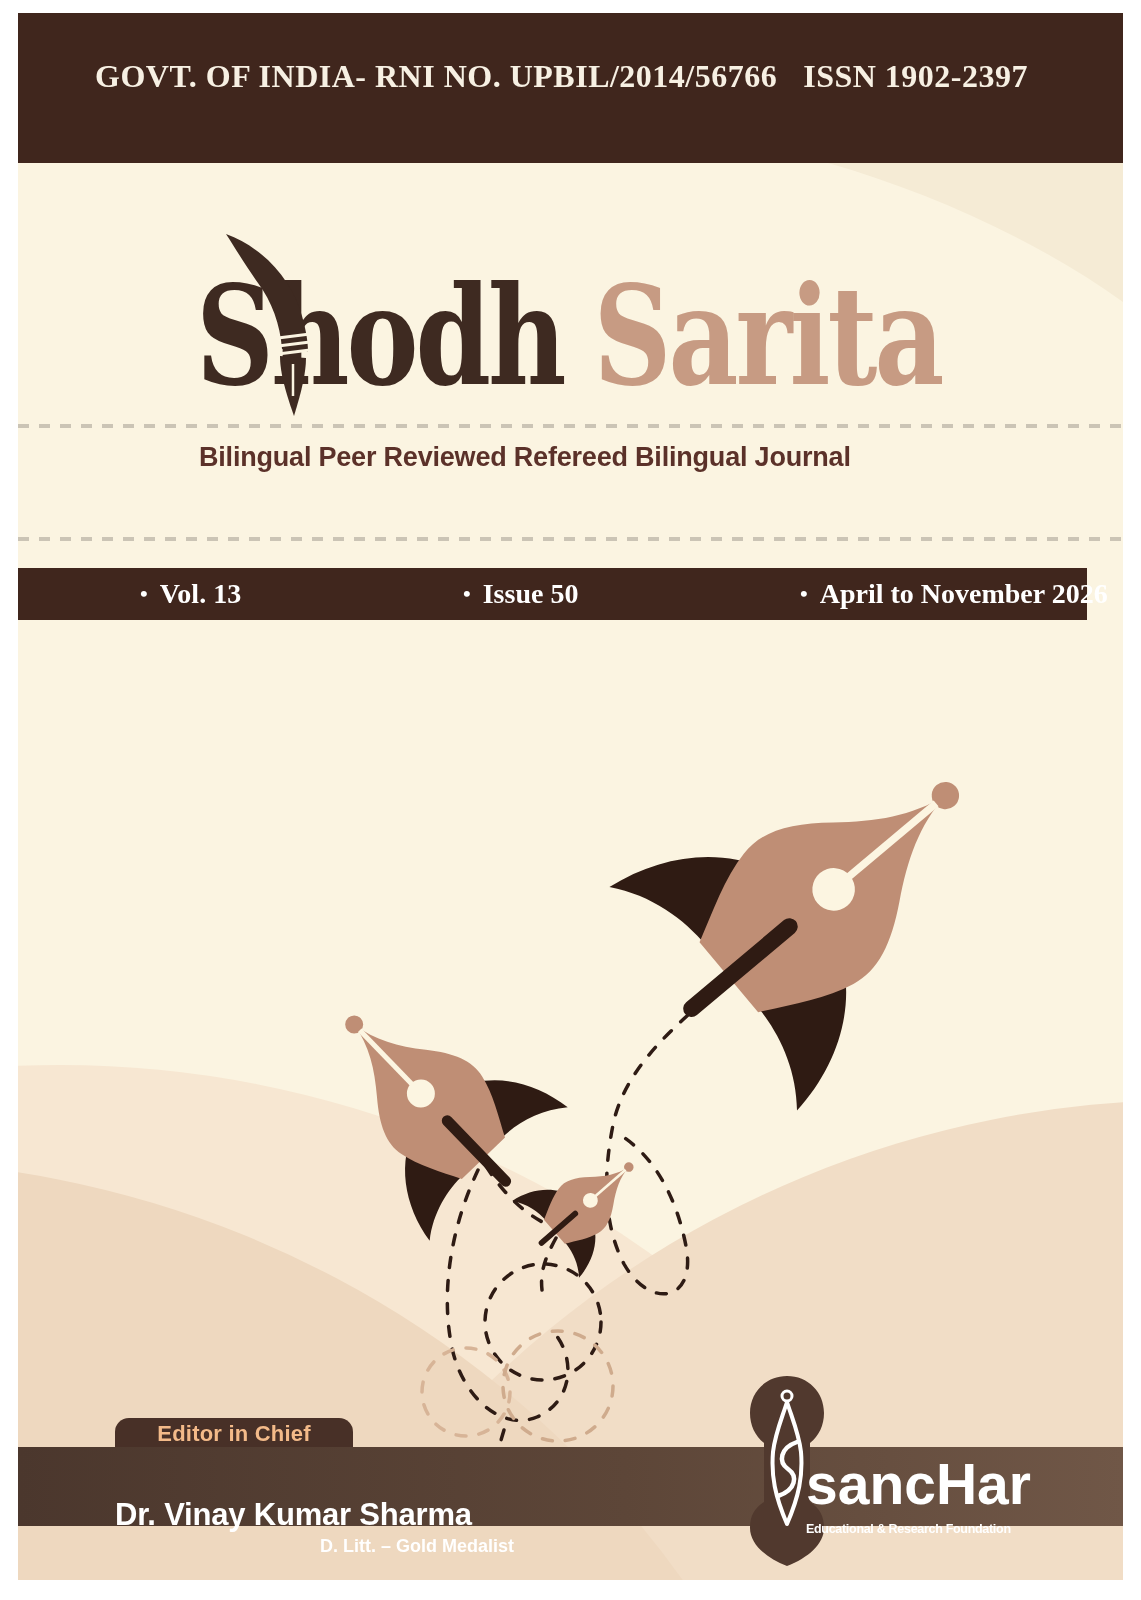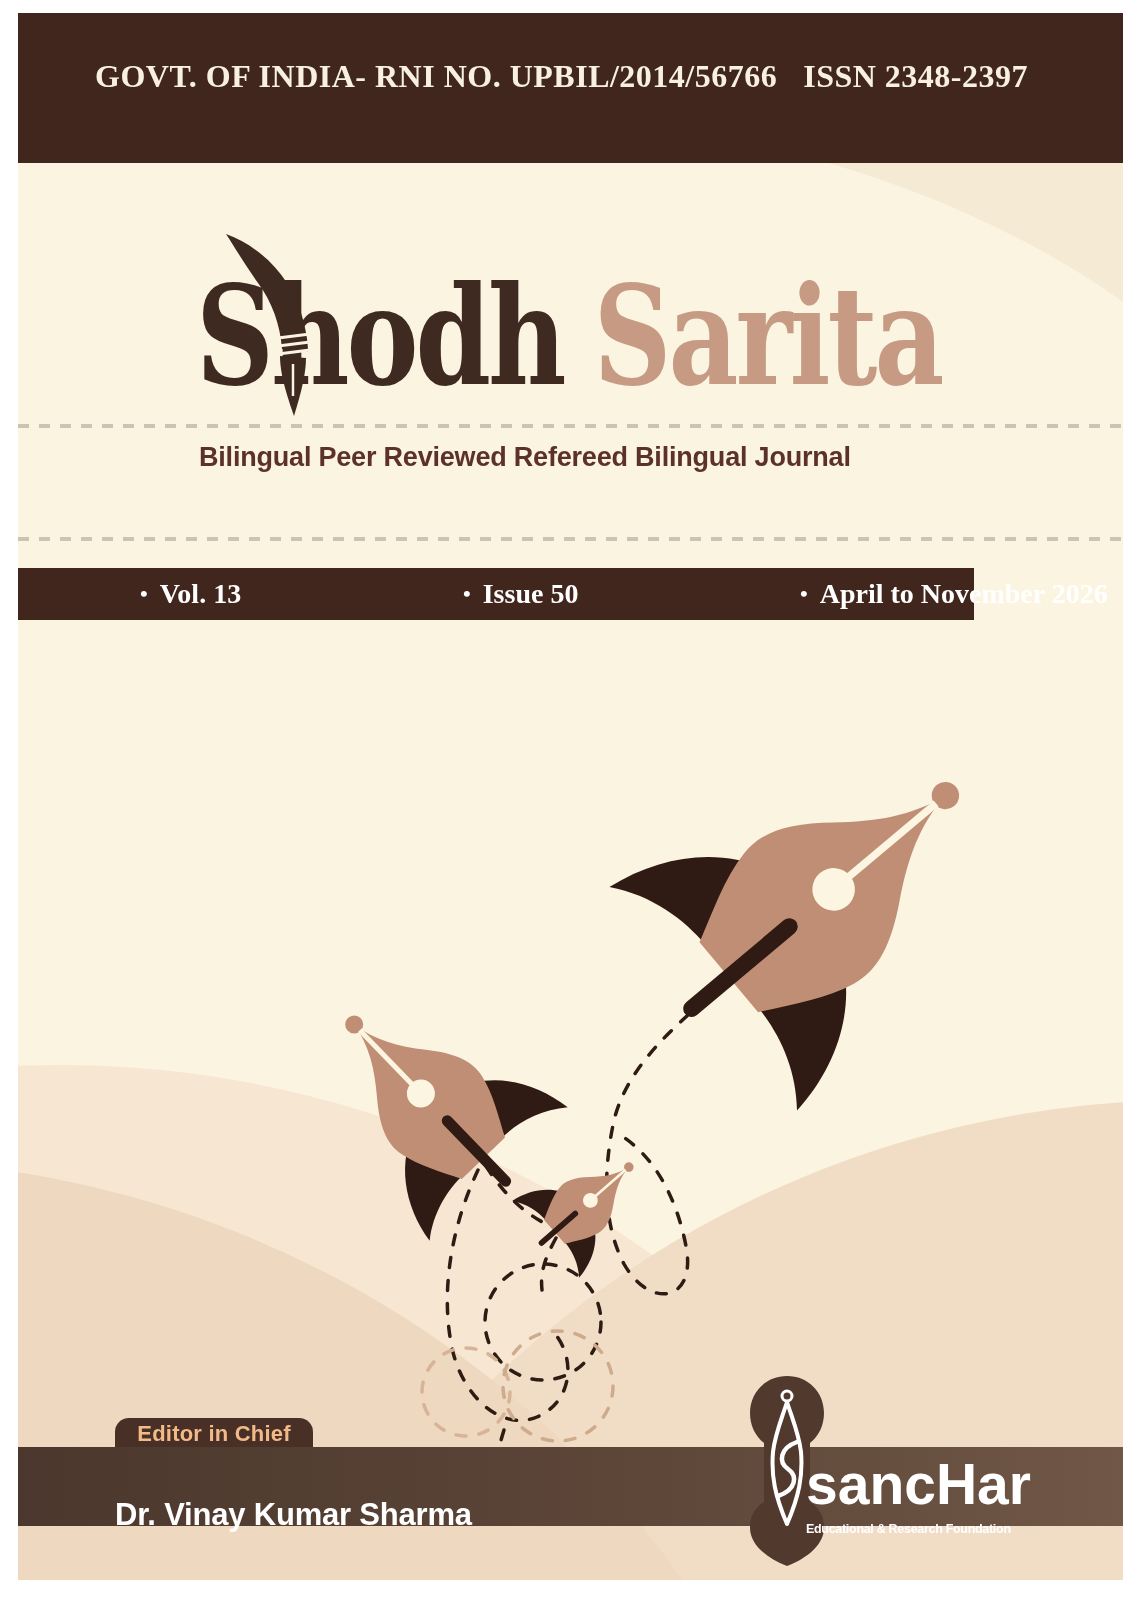--- a/index.html
+++ b/index.html
@@ -19,28 +19,28 @@
         font-weight:bold;font-size:108px;line-height:1;letter-spacing:-3px;white-space:nowrap;
         transform:scaleY(1.26);transform-origin:center bottom;}
   .logo .w1{color:#3e2a21;}
   .logo .w2{color:#c79b83;margin-left:30px;}
   .feather{position:absolute;left:212px;top:228px;z-index:3;}
 
   .subtitle{position:absolute;left:199px;top:437px;z-index:2;font-weight:bold;font-size:27px;
             line-height:41px;letter-spacing:-.2px;color:#5b3129;}
 
   
-  .issuebar{position:absolute;left:18px;top:568px;width:956px;height:52px;background:#40261d;z-index:2;}
+  .issuebar{position:absolute;left:18px;top:568px;width:1069px;height:52px;background:#40261d;z-index:2;}
   .issuebar .item{position:absolute;top:50%;transform:translateY(-50%);color:#ffffff;
                   font-family:"Liberation Serif",serif;font-weight:bold;font-size:28px;white-space:nowrap;}
   .issuebar .bullet{font-size:22px;margin-right:12px;vertical-align:2px;}
   .item.vol{left:122px;} .item.iss{left:445px;} .item.per{left:782px;}
 
   
-  .editor-tab{position:absolute;left:115px;top:1418px;width:198px;height:31px;background:#483027;
+  .editor-tab{position:absolute;left:115px;top:1418px;width:238px;height:31px;background:#483027;
               border-radius:14px 14px 0 0;z-index:2;display:flex;align-items:center;justify-content:center;}
   .editor-tab span{color:#f3ba89;font-weight:bold;font-size:22px;letter-spacing:.2px;}
   .footer-band{position:absolute;left:18px;top:1447px;width:1105px;height:79px;z-index:3;
                background:linear-gradient(90deg,#4b372d 0%,#5d4638 55%,#705747 100%);}
   .editor-block{position:absolute;left:115px;top:1452px;width:405px;z-index:4;}
   .editor-name{color:#ffffff;font-weight:bold;font-size:31px;text-align:left;letter-spacing:-.2px;margin-top:45px;}
   .editor-cred{color:#ffffff;font-weight:bold;font-size:18px;text-align:right;padding-right:6px;margin-top:3px;}
 
   .sanchar-emblem{position:absolute;left:742px;top:1372px;z-index:5;}
   .publisher{position:absolute;left:806px;top:1456px;z-index:5;}
@@ -101,21 +101,21 @@
       </g>
 
       <use href="#nib" transform="translate(815,905) rotate(50) scale(1.52)"></use>
       <use href="#nib" transform="translate(432,1105) rotate(-44) scale(1.0)"></use>
       <use href="#nib" transform="translate(584,1206) rotate(49) scale(0.53)"></use>
     </g>
   </svg>
 
   <header class="topbar">
     <span>GOVT. OF INDIA- RNI NO. UPBIL/2014/56766</span>
-    <span>ISSN 2348-2397</span>
+    <span>ISSN 1902-2397</span>
   </header>
 
   <h1 class="logo"><span class="w1">Shodh</span><span class="w2">Sarita</span></h1>
 
   <svg class="feather" width="120" height="200" viewBox="0 0 120 200">
     <path d="M14,6 C52,20 80,52 90,88 C94,102 96,114 96,124 L70,121
              C68,96 60,74 46,55 C34,38 23,20 14,6 Z" fill="#3e2a21"></path>
     <path d="M68,128 C68,142 72,160 82,188 C90,162 94,144 94,130 Z" fill="#3e2a21"></path>
     <line x1="66" y1="110" x2="98" y2="106" stroke="#fbf4e1" stroke-width="3"></line>
     <line x1="66" y1="118" x2="98" y2="114" stroke="#fbf4e1" stroke-width="3"></line>
@@ -132,20 +132,21 @@
     <span class="item iss"><span class="bullet">•</span><span>Issue 50</span></span>
     <span class="item per"><span class="bullet">•</span><span>April to November 2026</span></span>
   </div>
 
   <div class="editor-tab">
     <span>Editor in Chief</span>
   </div>
   <footer class="footer-band"></footer>
   <div class="editor-block">
     <div class="editor-name">Dr. Vinay Kumar Sharma</div>
+    <div class="editor-cred">D. Litt. – Gold Medalist</div>
   </div>
 
   <svg class="sanchar-emblem" width="90" height="198" viewBox="0 0 90 198">
     <path d="M45,4 C66,4 82,20 82,41 C82,53 77,64 68,71 L68,130 C79,137 82,146 82,156
              C82,172 66,186 45,194 C24,186 8,172 8,156 C8,146 11,137 22,130 L22,71
              C13,64 8,53 8,41 C8,20 24,4 45,4 Z" fill="#51392e"></path>
     <circle cx="45" cy="24" r="5" fill="none" stroke="#ffffff" stroke-width="3"></circle>
     <path d="M45,30 C50,46 57,62 59,80 C61,104 57,124 45,152 C33,124 29,104 31,80
              C33,62 40,46 45,30 Z" fill="none" stroke="#ffffff" stroke-width="4" stroke-linejoin="round"></path>
     <path d="M55,70 C38,76 36,90 46,97 C56,104 54,118 36,124" fill="none" stroke="#ffffff" stroke-width="4.5" stroke-linecap="round"></path>

